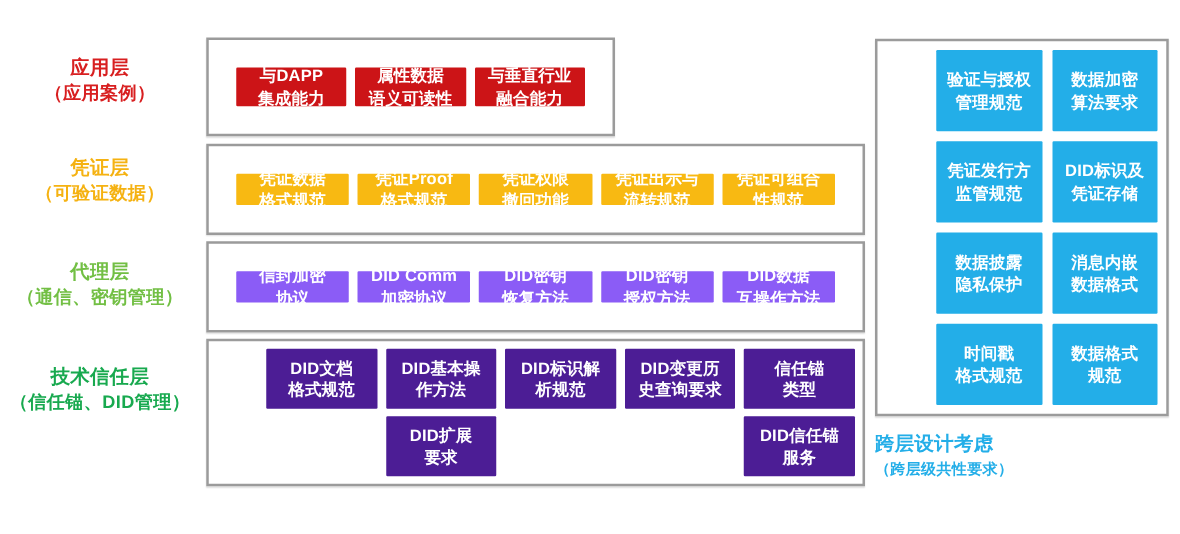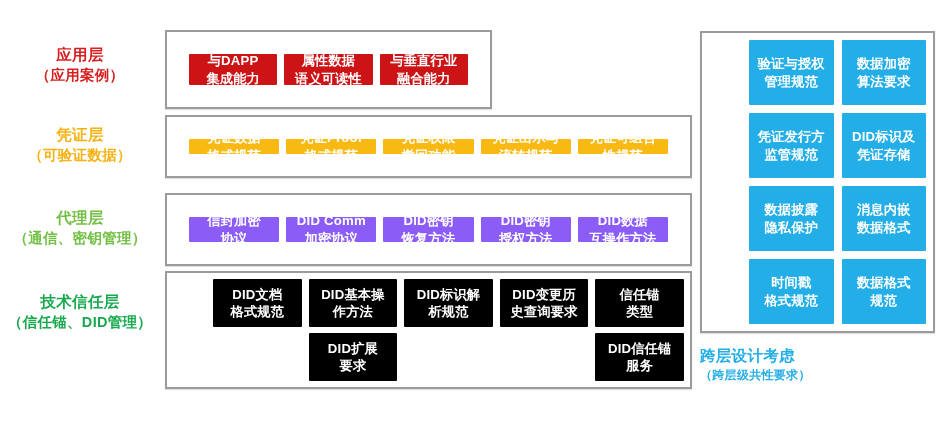--- a/index.html
+++ b/index.html
@@ -91,26 +91,26 @@
     border-radius: 1px;
   }
   .cell.empty {
     background: transparent;
     box-shadow: none;
   }
 
   .c-red    { background: #cc1417; }
   .c-yellow { background: #f8b912; }
   .c-ltgreen{ background: #8b5cf6; }
-  .c-green  { background: #000000; }
+  .c-green  { background: #4c1d95; }
   .c-blue   { background: #23aee8; }
 
   
   #panel-app    { left: 165px; top: 30px;  width: 327px;  height: 79px; }
-  #panel-vc     { left: 165px; top: 115px; width: 527px;  height: 63px; }
+  #panel-vc     { left: 165px; top: 115px; width: 527px;  height: 73px; }
   #panel-agent  { left: 165px; top: 193px; width: 527px;  height: 73px; }
   #panel-trust  { left: 165px; top: 271px; width: 527px;  height: 118px; }
   #panel-cross  { left: 700px; top: 31px;  width: 235px;  height: 302px; }
 
   #panel-cross .grid-row { gap: 8px; }
   #panel-cross .cell { font-size: 13.2px; }
   #panel-cross .rows { gap: 8px; padding: 7px; }
 
   
   #cross-caption {

